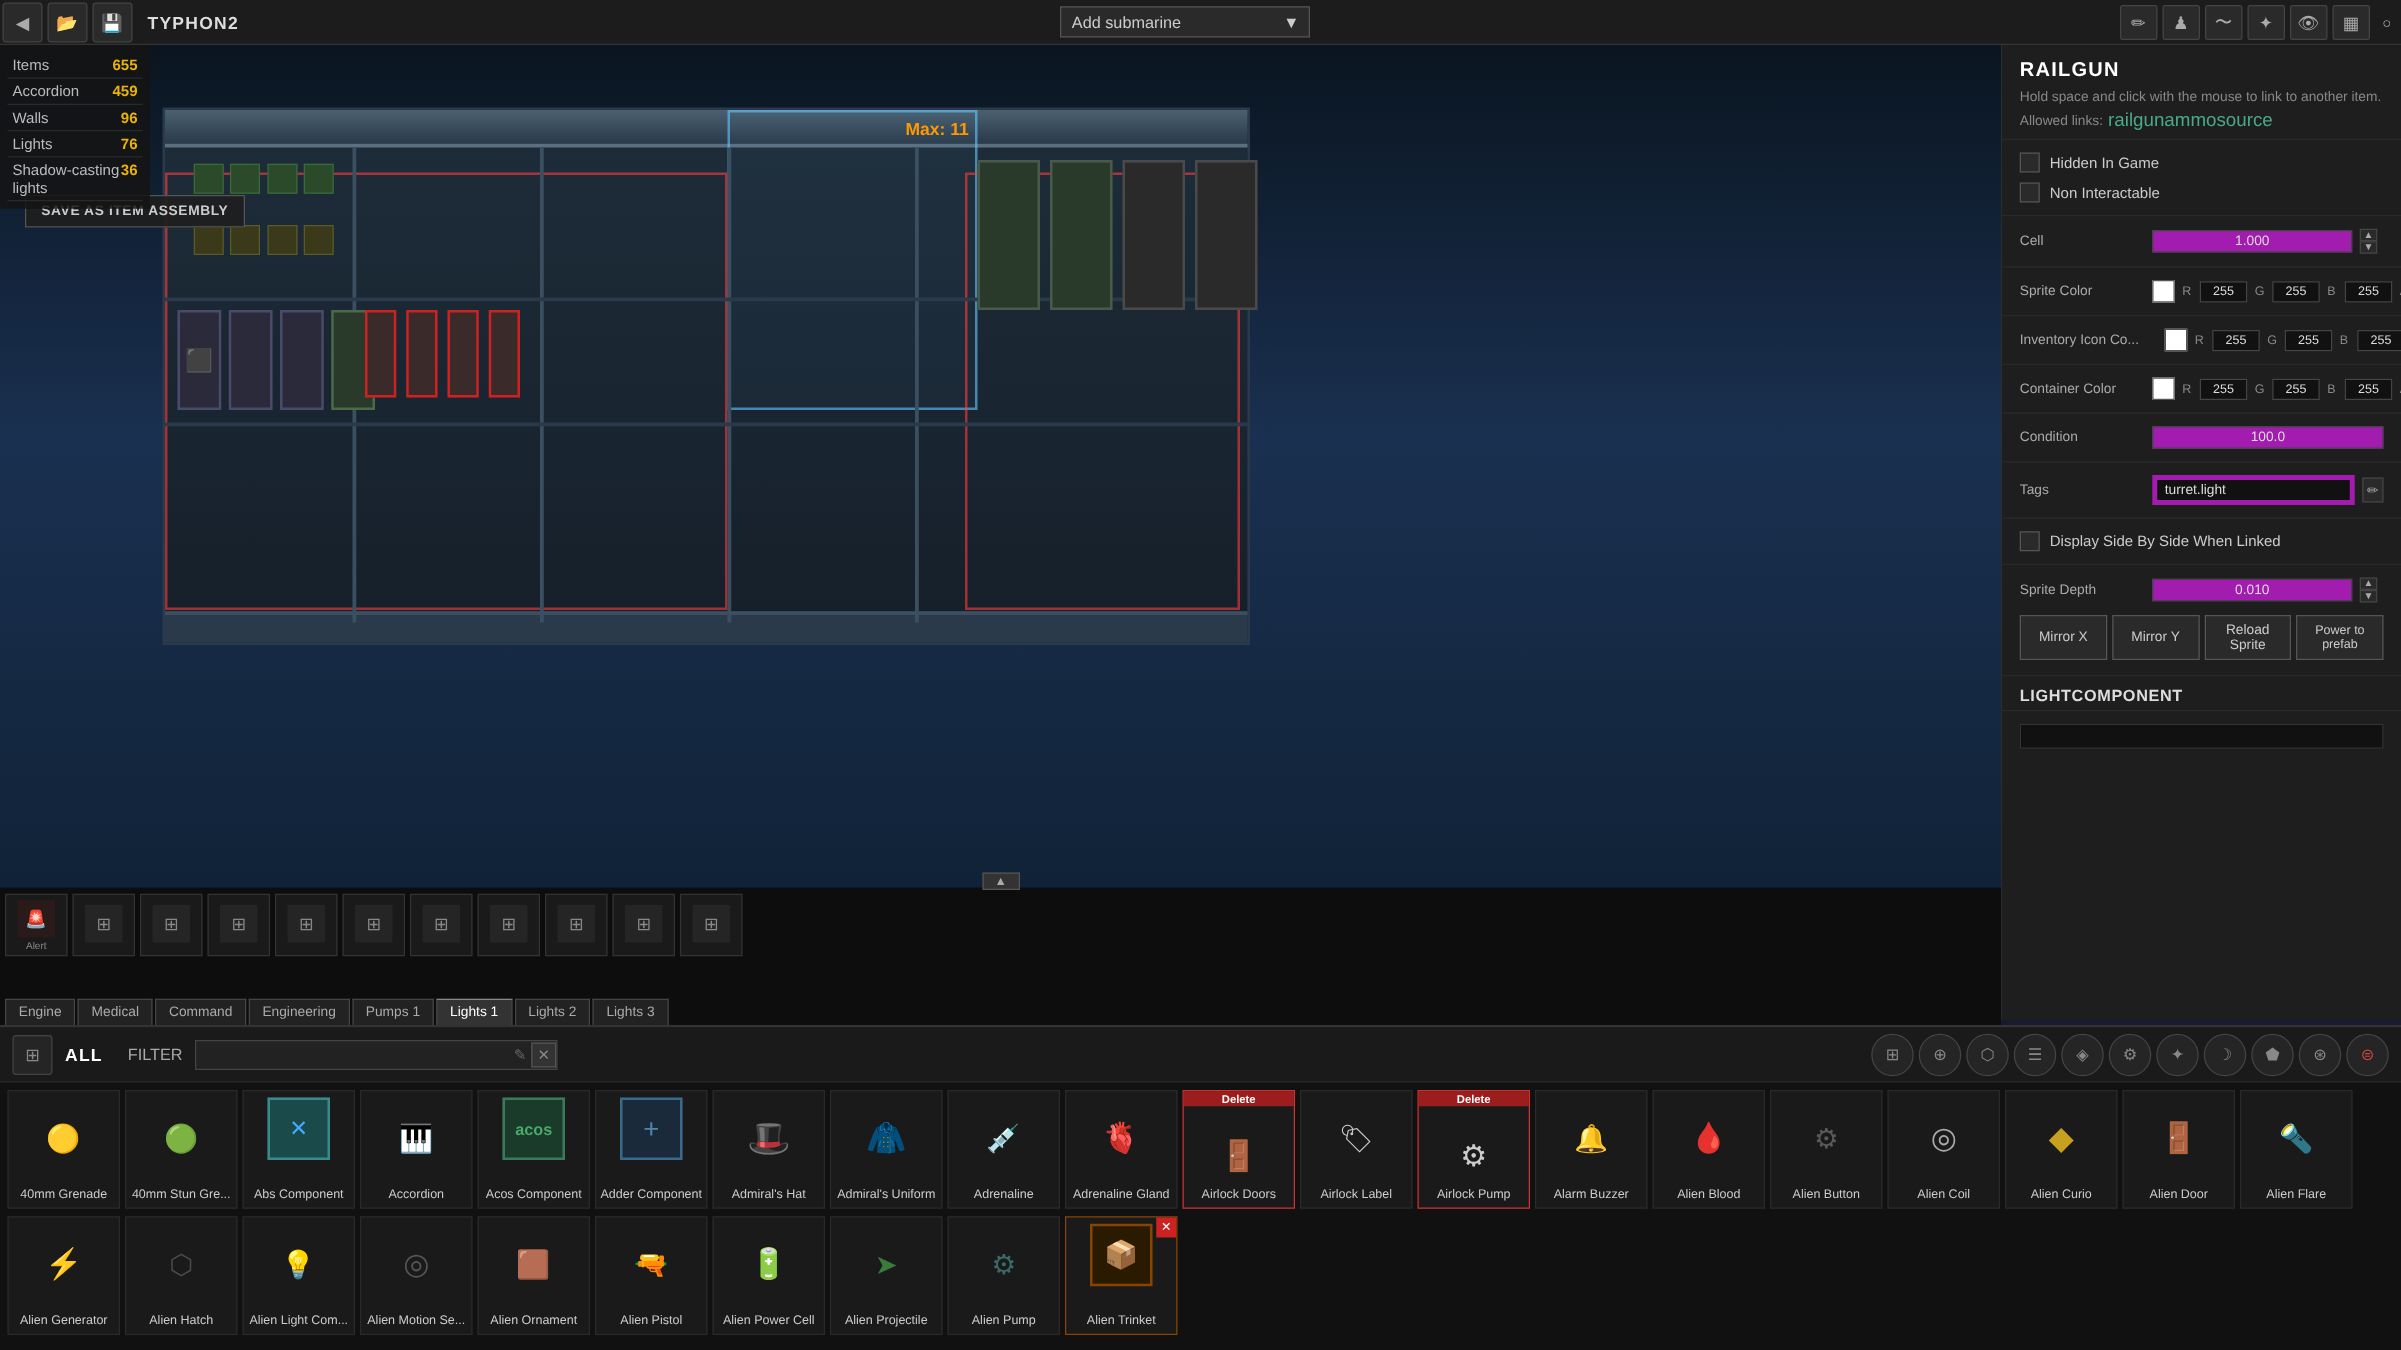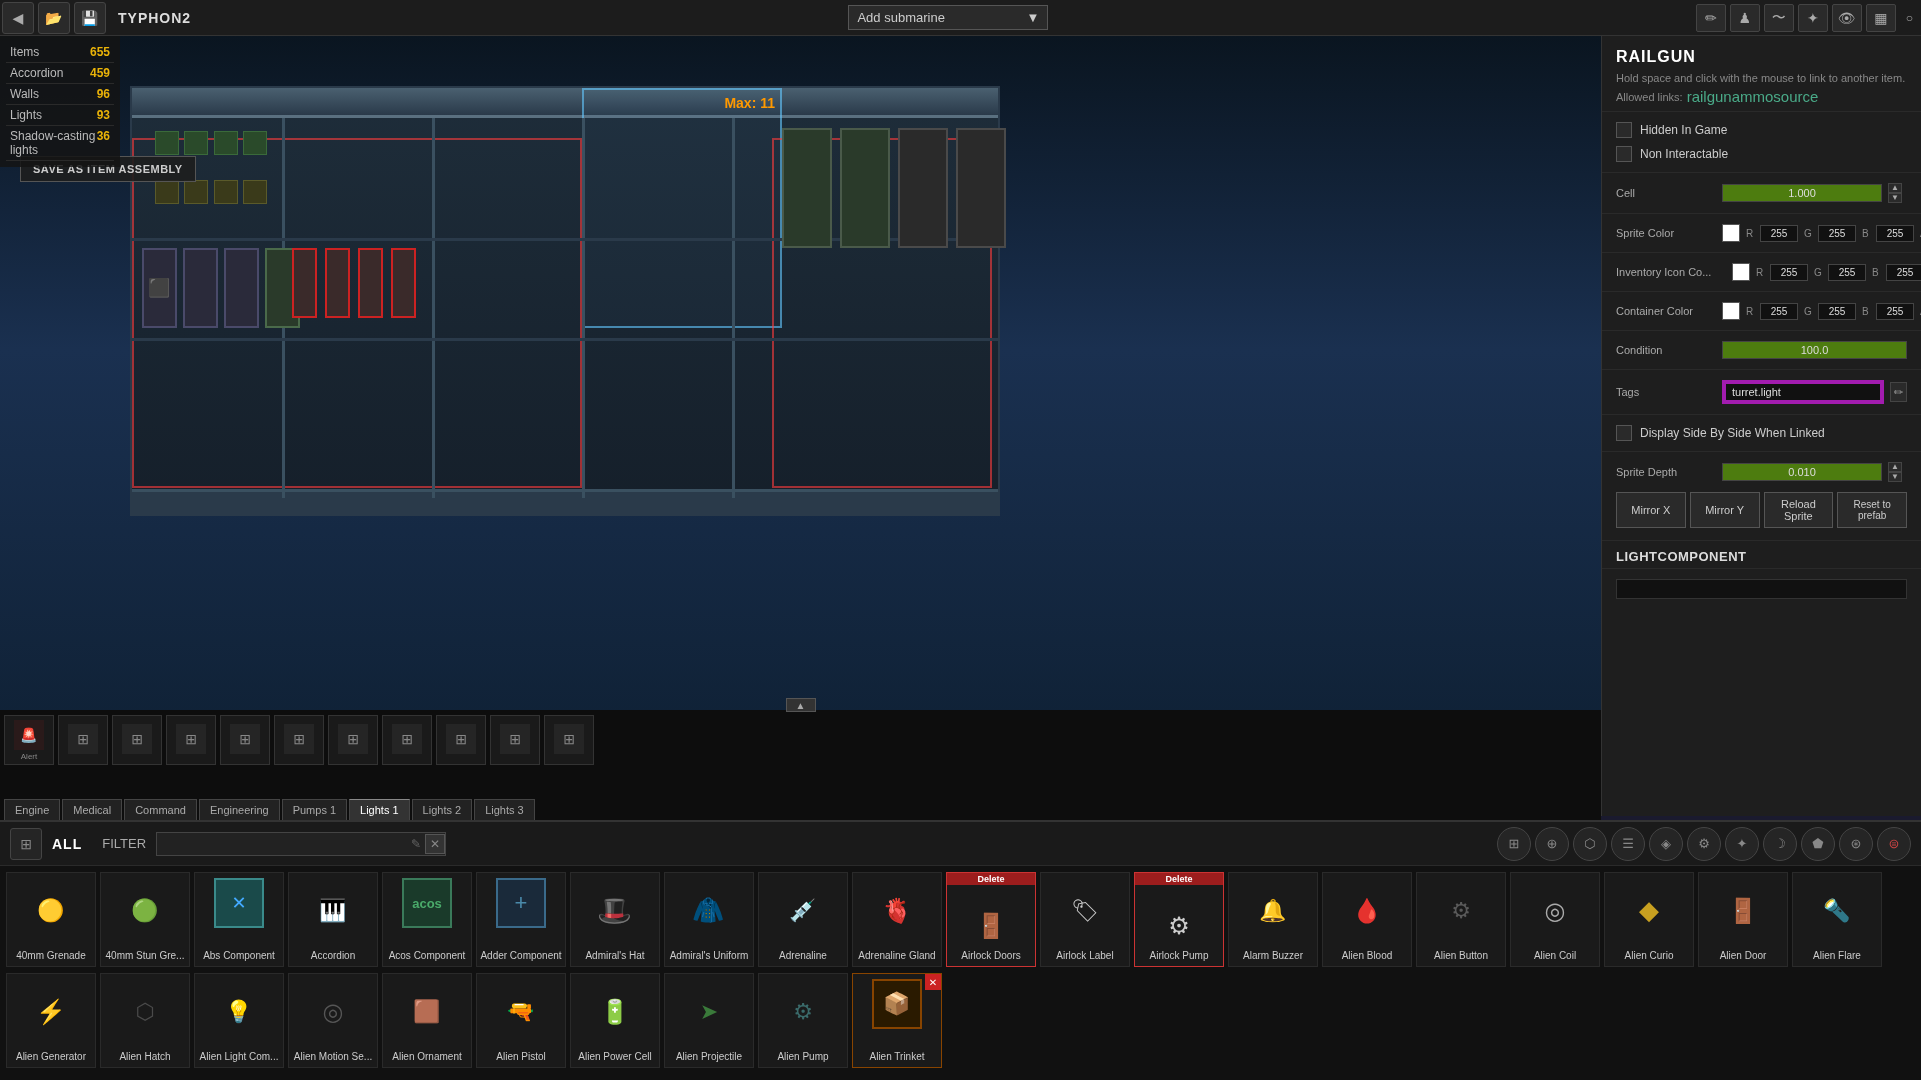--- a/index.html
+++ b/index.html
@@ -253,21 +253,21 @@
       padding: 4px 0;
       gap: 6px;
     }
     .prop-label {
       color: #aaa;
       font-size: 11px;
       width: 100px;
       flex-shrink: 0;
     }
     .prop-input {
-      background: #4d7c0f;
+      background: #a21caf;
       border: 1px solid #444;
       color: #ddd;
       padding: 2px 6px;
       font-size: 11px;
       width: 60px;
       text-align: center;
     }
     .prop-input-wide {
       width: 200px;
     }
@@ -514,21 +514,21 @@
   <div class="stat-row">
     <span class="stat-label">Accordion</span>
     <span class="stat-value">459</span>
   </div>
   <div class="stat-row">
     <span class="stat-label">Walls</span>
     <span class="stat-value">96</span>
   </div>
   <div class="stat-row">
     <span class="stat-label">Lights</span>
-    <span class="stat-value">93</span>
+    <span class="stat-value">76</span>
   </div>
   <div class="stat-row">
     <span class="stat-label">Shadow-casting lights</span>
     <span class="stat-value">36</span>
   </div>
 </div>
 
 <div id="canvas-area">
   <div class="sub-scene">
 
@@ -764,21 +764,21 @@
       <input class="prop-input" type="text" style="width: 160px;" value="0.010">
       <div class="stepper">
         <div class="stepper-btn">▲</div>
         <div class="stepper-btn">▼</div>
       </div>
     </div>
     <div class="buttons-row">
       <button class="action-btn">Mirror X</button>
       <button class="action-btn">Mirror Y</button>
       <button class="action-btn">Reload Sprite</button>
-      <button class="action-btn" style="font-size:10px;">Reset to prefab</button>
+      <button class="action-btn" style="font-size:10px;">Power to prefab</button>
     </div>
   </div>
 
   <div class="section-header">LIGHTCOMPONENT</div>
   <div class="panel-section">
 
     <div style="height:20px; background:#111; border:1px solid #333; margin-top:4px;"></div>
   </div>
 </div>
 

